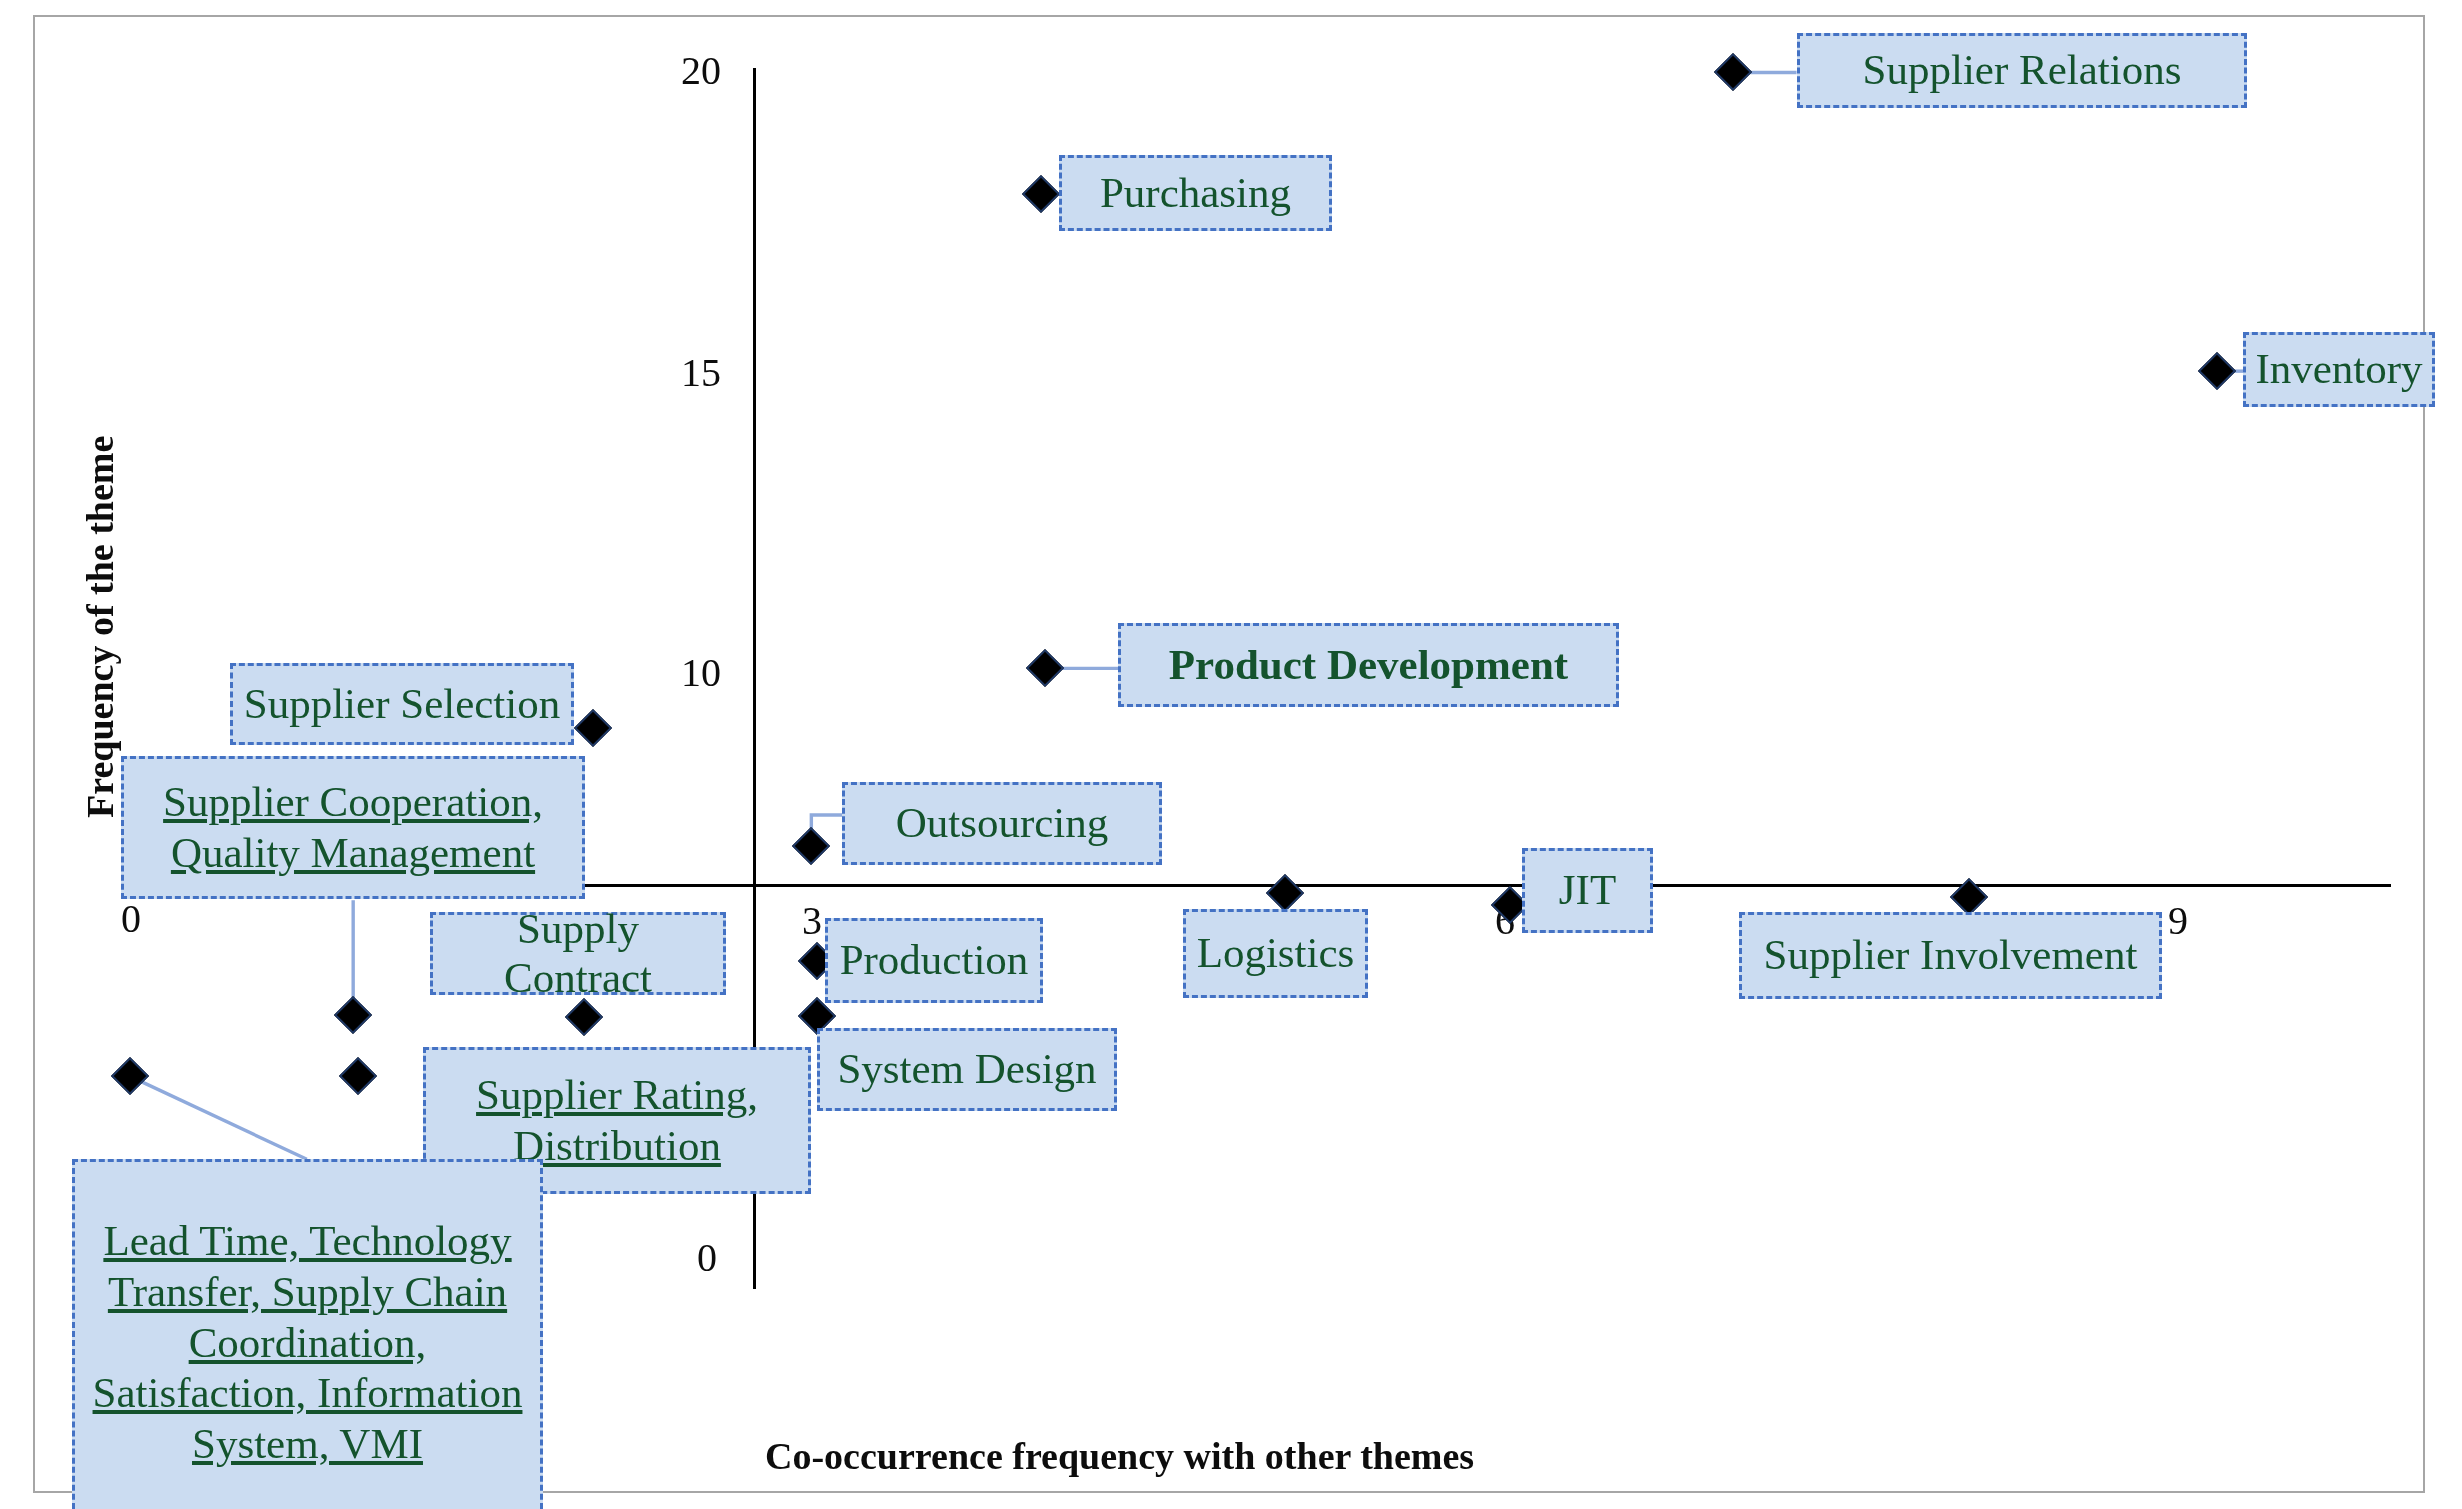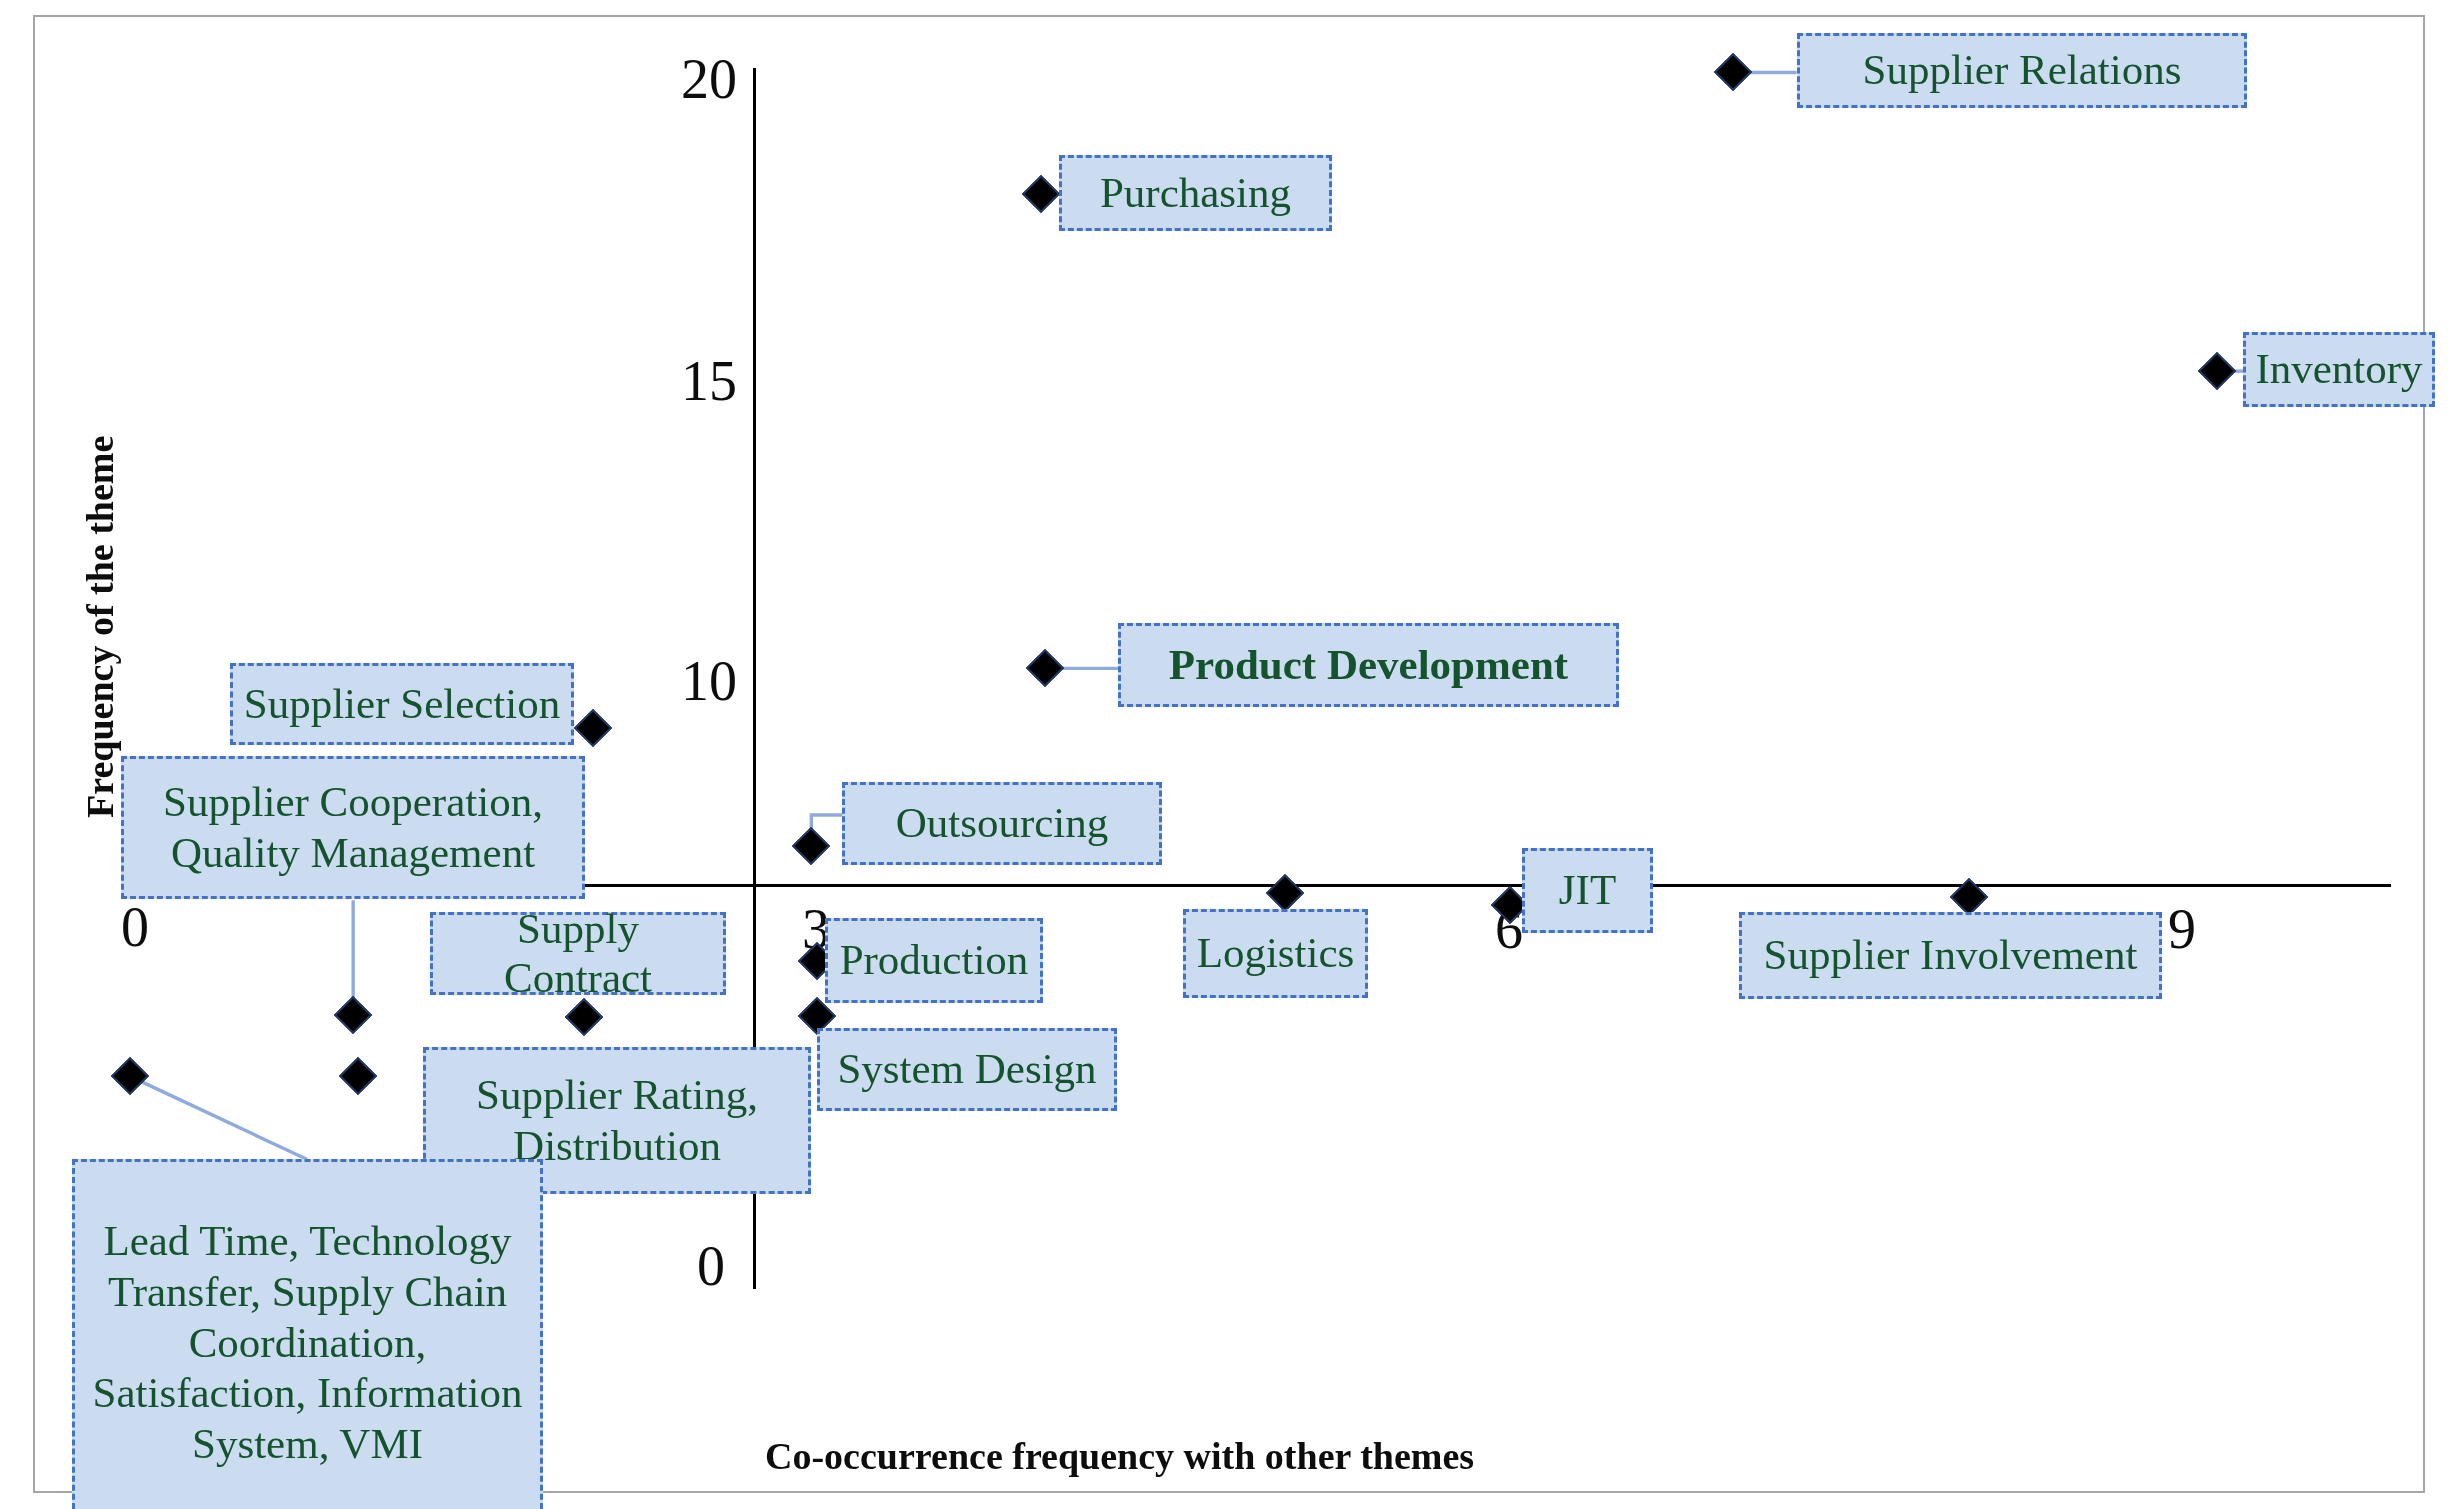--- a/index.html
+++ b/index.html
@@ -13,42 +13,42 @@
     position:absolute;left:33px;top:15px;width:2392px;height:1478px;
     border:2px solid #a6a6a6;background:#ffffff;box-sizing:border-box;
   }
 
   
   .axis-v{position:absolute;background:#000;width:3.4px;}
   .axis-h{position:absolute;background:#000;height:3.4px;}
 
   
   .tick{
-    position:absolute;color:#0d0d0d;font-size:56px;line-height:1;
+    position:absolute;color:#0d0d0d;font-size:40px;line-height:1;
     font-family:"Liberation Serif","DejaVu Serif",serif;white-space:nowrap;
   }
 
   
   .axis-title{
     position:absolute;color:#0d0d0d;font-weight:bold;
     font-size:38px;line-height:1.1;white-space:nowrap;
     font-family:"Liberation Serif","DejaVu Serif",serif;
   }
   #ytitle{transform:rotate(-90deg);transform-origin:left top;}
 
   
   .lbl{
     position:absolute;box-sizing:border-box;
     background:#cbdcf1;border:3.4px dashed #4472c4;
     color:#14532d;font-size:43px;line-height:1.12;
     display:flex;align-items:center;justify-content:center;
     text-align:center;padding:4.1px 9.5px;
     font-family:"Liberation Serif","DejaVu Serif",serif;
   }
-  .lbl.ml{line-height:1.18;}
+  .lbl.ml{line-height:1.18;text-decoration:underline;}
 
   
   .mk{
     position:absolute;width:23px;height:23px;
     background:#000;border:2px solid #1f3864;
     transform:translate(-50%,-50%) rotate(45deg);
   }
 
   
   svg.leaders{position:absolute;left:0;top:0;width:2462px;height:1510px;overflow:visible;pointer-events:none;}

